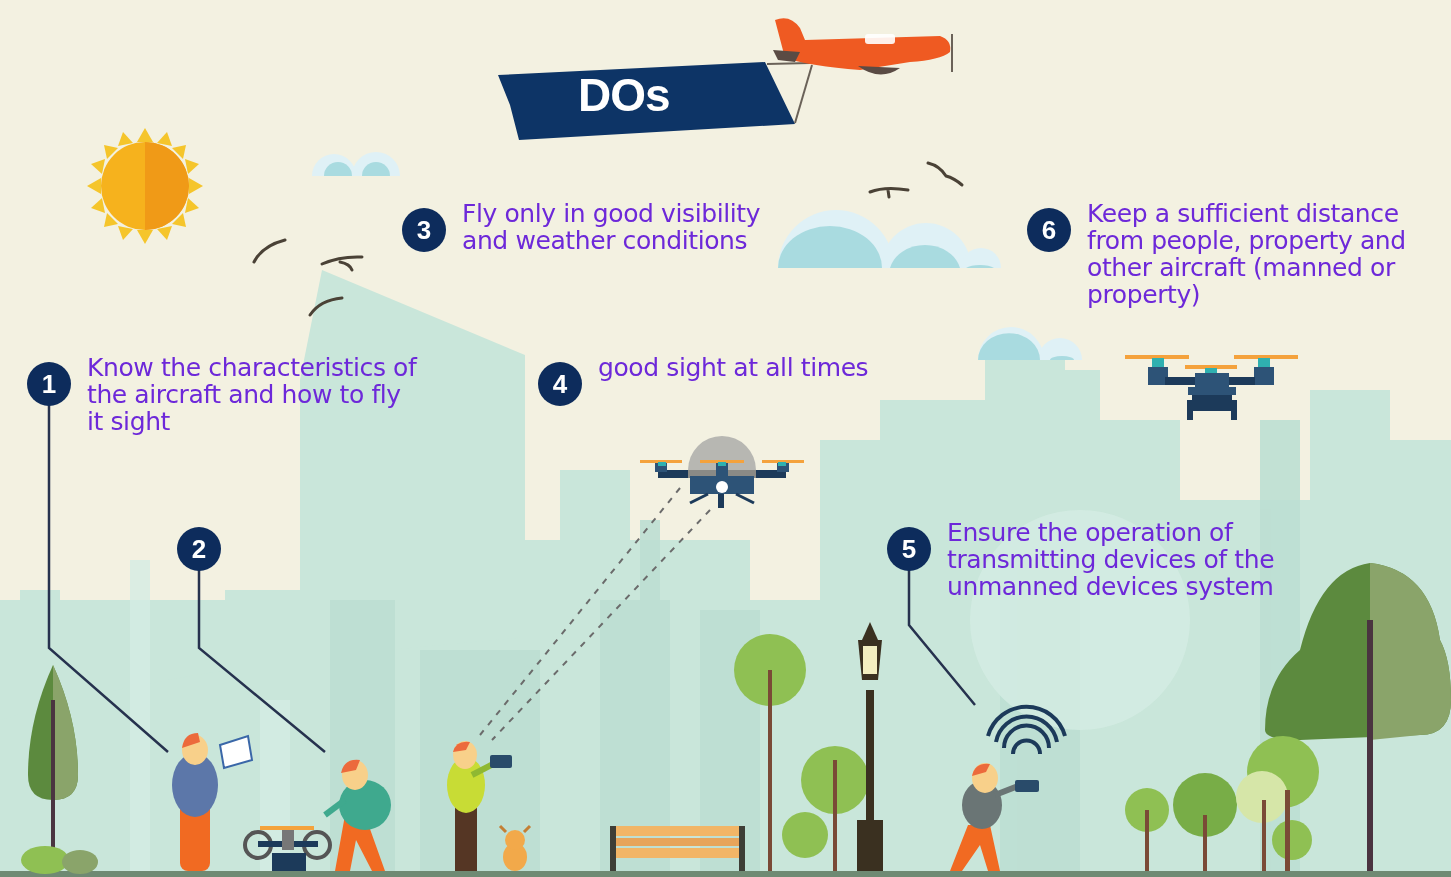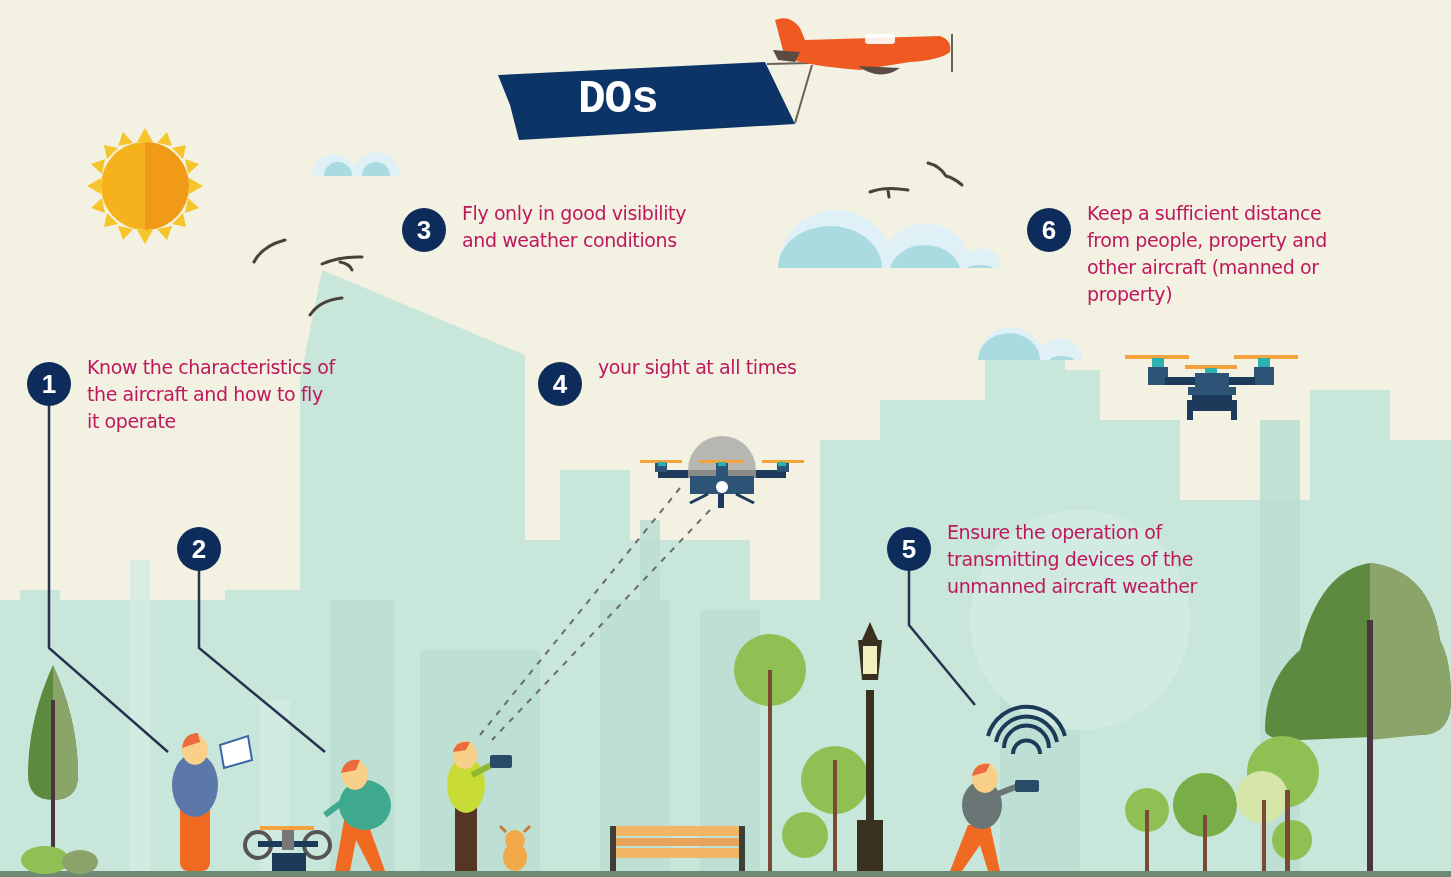--- a/index.html
+++ b/index.html
@@ -1,21 +1,21 @@
 <!DOCTYPE html>
 <html><head>
 <meta charset="utf-8">
 <style>
   html, body { margin:0; padding:0; }
   body { width:1451px; height:877px; overflow:hidden; background:#f3f1e1; position:relative; font-family:"Liberation Sans", sans-serif; }
   .scene { position:absolute; left:0; top:0; width:1451px; height:877px; }
   .item { position:absolute; display:flex; align-items:flex-start; }
   .num { width:44px; height:44px; border-radius:50%; background:#0d2c5c; color:#fff; font-weight:bold; font-size:26px; display:flex; align-items:center; justify-content:center; flex:0 0 auto; }
-  .txt { color:#be185d; font-size:19px; line-height:27px; margin-left:16px; margin-top:-8px; font-family:"DejaVu Sans", sans-serif; letter-spacing:-0.4px; }
-  .title-text { position:absolute; left:578px; top:74px; color:#fff; font-size:46px; font-weight:bold; font-family:Liberation Mono, monospace; letter-spacing:-1px; }
+  .txt { color:#6d28d9; font-size:25px; line-height:27px; margin-left:16px; margin-top:-8px; font-family:"DejaVu Sans", sans-serif; letter-spacing:-0.4px; }
+  .title-text { position:absolute; left:578px; top:68px; color:#fff; font-size:46px; font-weight:bold; font-family:Liberation Sans, sans-serif; letter-spacing:-1px; }
 </style>
 </head>
 <body>
 
 <svg class="scene" viewBox="0 0 1451 877" xmlns="http://www.w3.org/2000/svg">
 
   <g fill="#c9e6da">
     <polygon points="322,270 525,355 525,650 300,650 300,380"></polygon>
     <rect x="0" y="600" width="1451" height="277"></rect>
     <path d="M0,720 C200,660 400,650 600,630 L600,877 L0,877 Z"></path>
@@ -277,49 +277,49 @@
   </g>
 </svg>
 
 <div class="title-text">DOs</div>
 
 <div class="item" style="left:27px; top:362px;">
   <div class="num">1</div>
   <div class="txt">
     <div>Know the characteristics of</div>
     <div>the aircraft and how to fly</div>
-    <div>it operate</div>
+    <div>it sight</div>
   </div>
 </div>
 
 <div class="item" style="left:177px; top:527px;">
   <div class="num">2</div>
 </div>
 
 <div class="item" style="left:402px; top:208px;">
   <div class="num">3</div>
   <div class="txt">
     <div>Fly only in good visibility</div>
     <div>and weather conditions</div>
   </div>
 </div>
 
 <div class="item" style="left:538px; top:362px;">
   <div class="num">4</div>
   <div class="txt">
-    <div>your sight at all times</div>
+    <div>good sight at all times</div>
   </div>
 </div>
 
 <div class="item" style="left:887px; top:527px;">
   <div class="num">5</div>
   <div class="txt">
     <div>Ensure the operation of</div>
     <div>transmitting devices of the</div>
-    <div>unmanned aircraft weather</div>
+    <div>unmanned devices system</div>
   </div>
 </div>
 
 <div class="item" style="left:1027px; top:208px;">
   <div class="num">6</div>
   <div class="txt">
     <div>Keep a sufficient distance</div>
     <div>from people, property and</div>
     <div>other aircraft (manned or</div>
     <div>property)</div>

